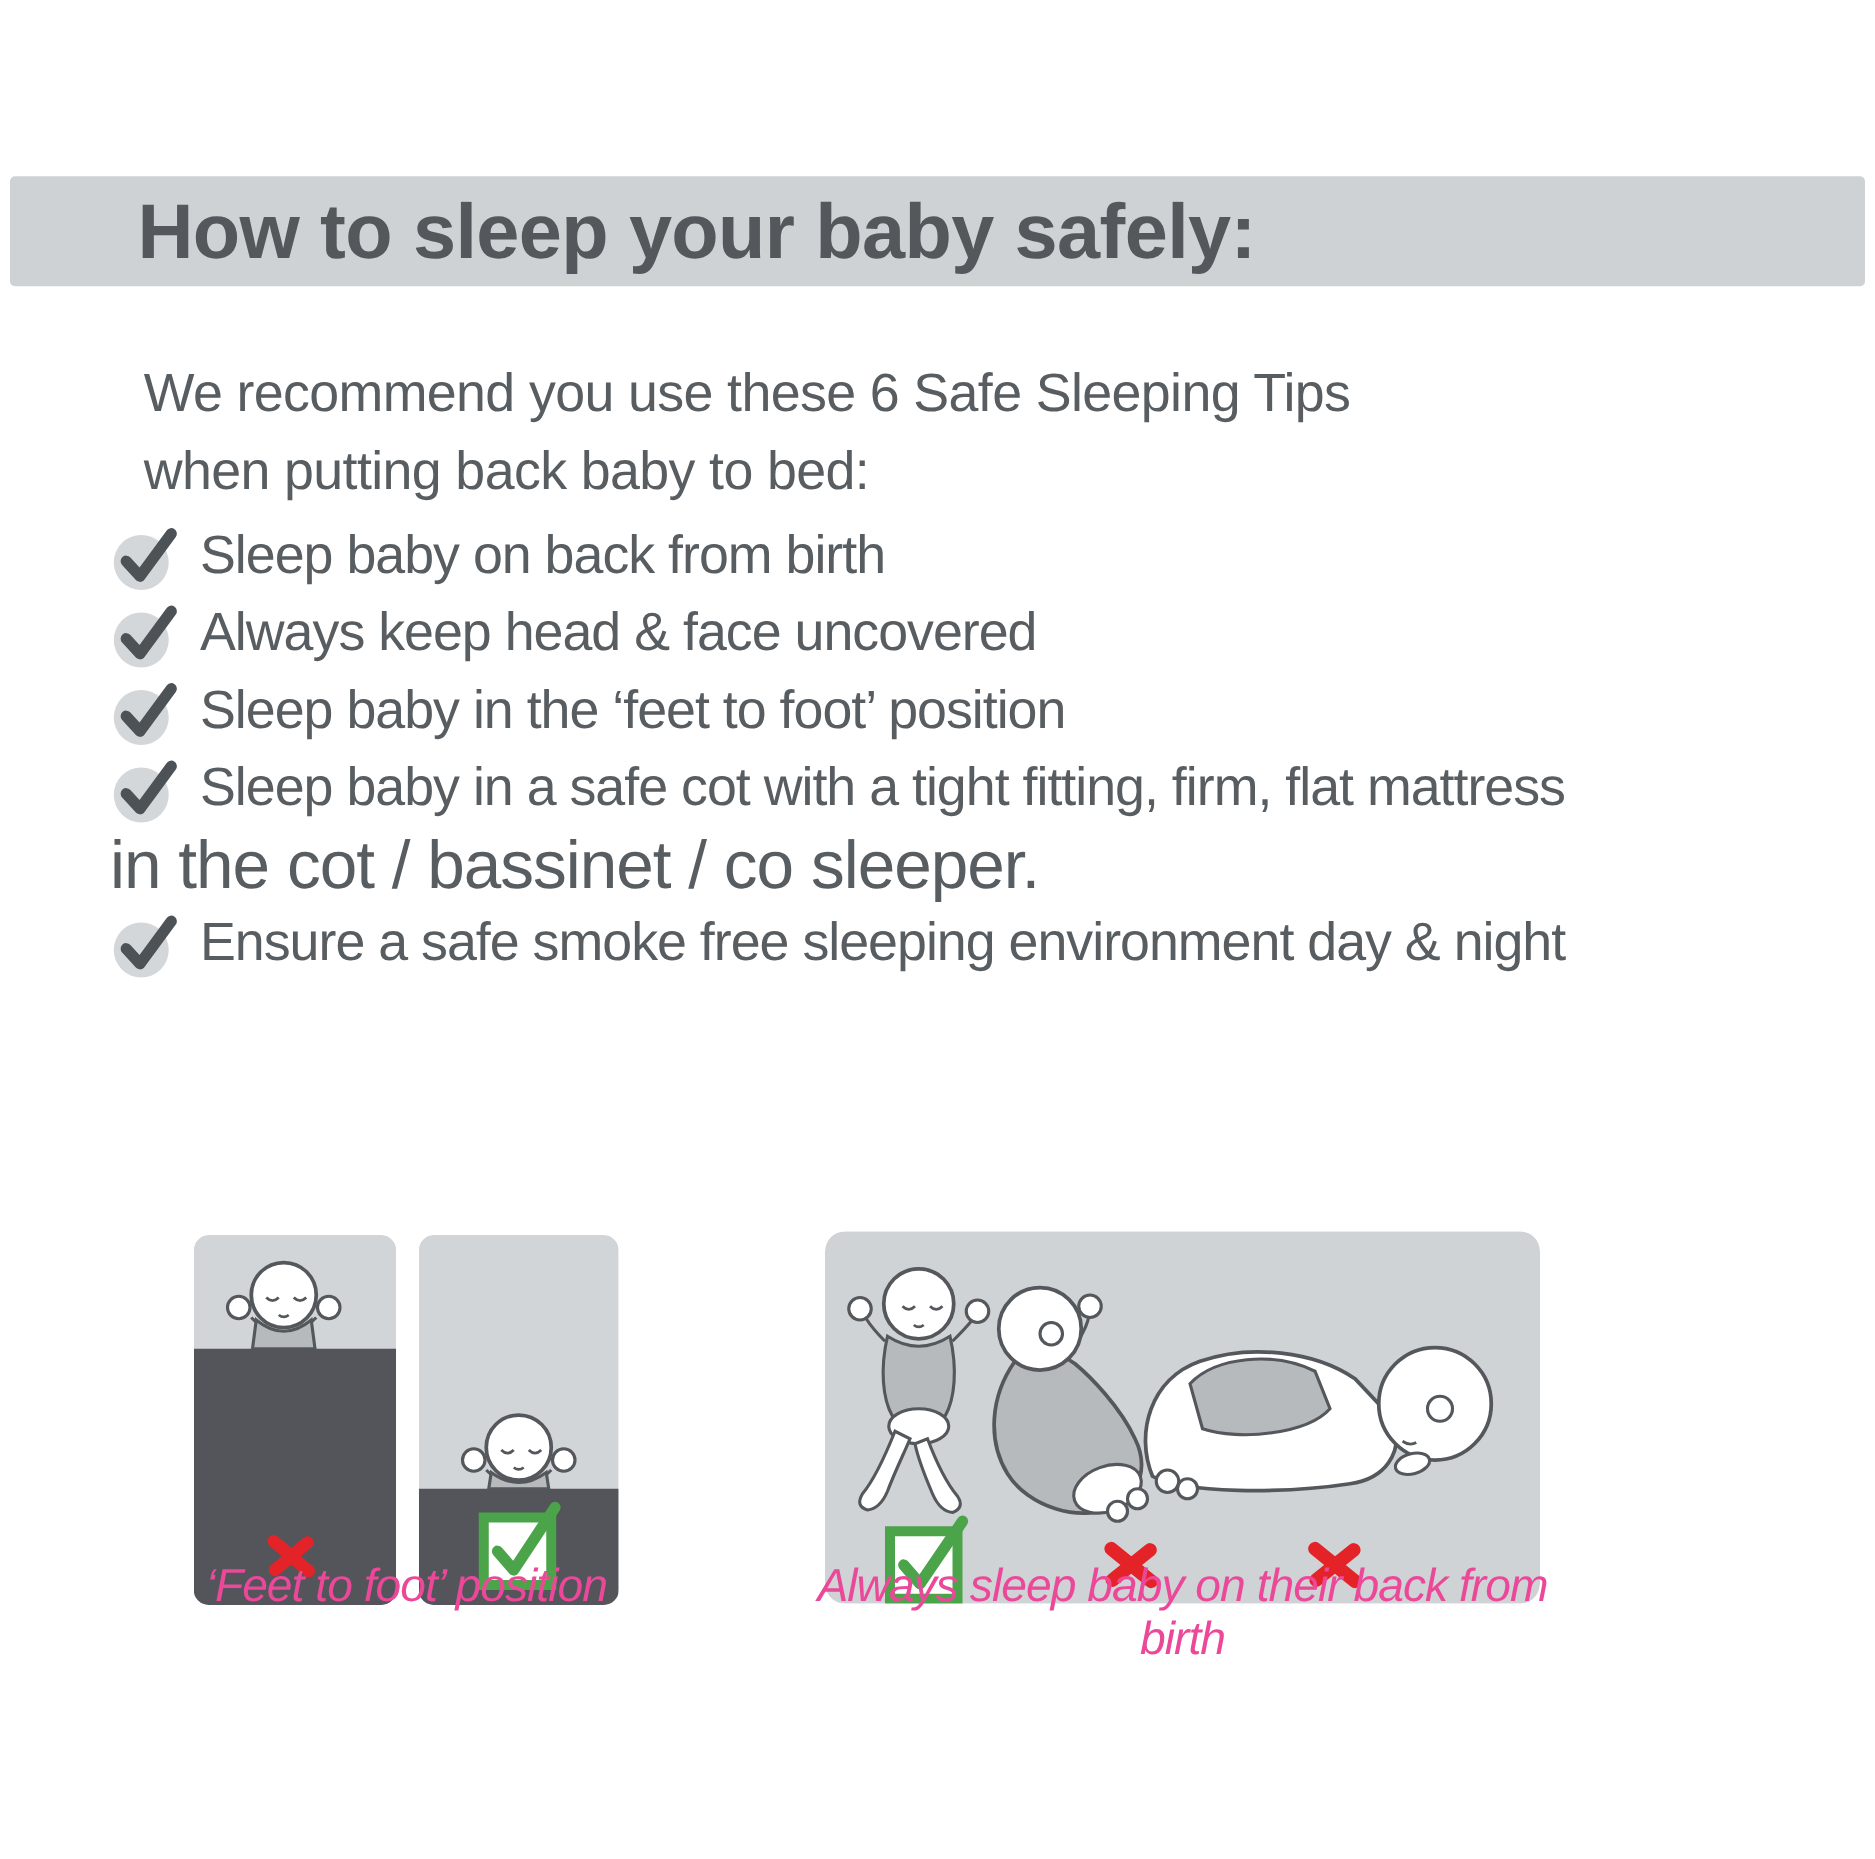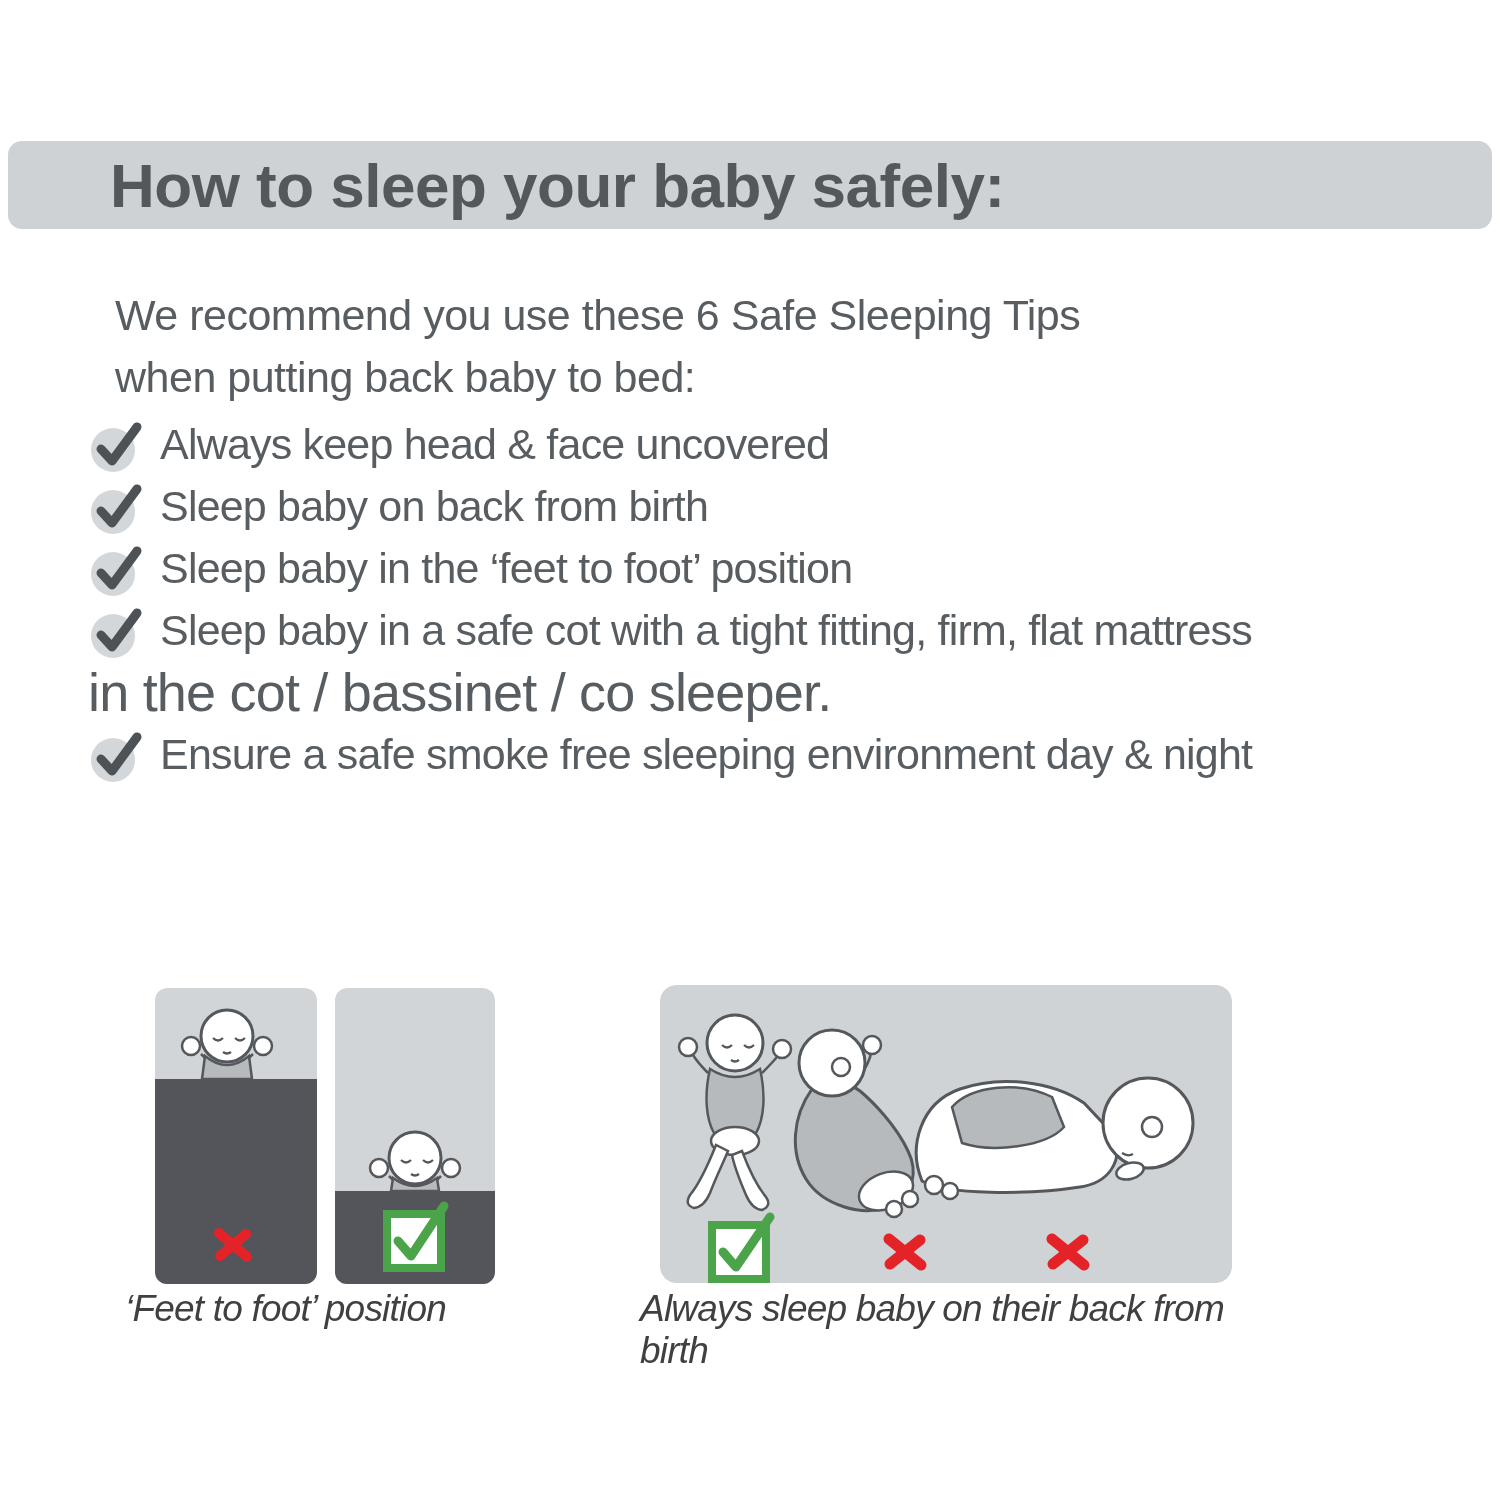--- a/index.html
+++ b/index.html
@@ -2,41 +2,41 @@
 <html><head>
 <meta charset="utf-8">
 <style>
   html,body{margin:0;padding:0;background:#ffffff;}
   .page{
     position:relative;width:1500px;height:1487px;background:#ffffff;overflow:hidden;
     font-family:"Liberation Sans","DejaVu Sans",sans-serif;color:#585d61;
   }
   .header-bar{
     position:absolute;left:8px;top:141px;width:1484px;height:88px;
-    background:#ced2d4;border-radius:14px;display:flex;align-items:center;
+    background:#ced2d4;border-radius:4px;display:flex;align-items:center;
     padding-left:102px;box-sizing:border-box;
   }
   .header-title{font-size:62px;font-weight:bold;color:#54585c;letter-spacing:-0.5px;}
   .intro{position:absolute;left:115px;top:284px;font-size:43px;line-height:62px;letter-spacing:-0.5px;}
   .checklist{position:absolute;left:88px;top:414px;}
   .check-row{display:flex;align-items:flex-start;height:62px;}
   .check-icon{width:58px;height:54px;margin-right:14px;flex:none;margin-top:6px;}
   .check-icon svg{display:block;width:100%;height:100%;}
   .check-text{font-size:43px;line-height:60px;letter-spacing:-0.8px;white-space:nowrap;}
   .check-cont{height:62px;font-size:54px;line-height:60px;letter-spacing:-0.8px;white-space:nowrap;}
   .rec-line{
     position:absolute;left:0;top:888px;width:100%;text-align:center;
     font-style:italic;font-size:44px;letter-spacing:-0.8px;color:#585d61;
   }
   .fig{position:absolute;border-radius:12px;overflow:hidden;}
   .fig svg{display:block;width:100%;height:100%;}
   .cot-a{left:155px;top:988px;width:162px;height:296px;}
   .cot-b{left:335px;top:988px;width:160px;height:296px;}
   .panel-r{left:660px;top:985px;width:572px;height:298px;border-radius:16px;}
-  .cap{position:absolute;top:1288px;text-align:left;font-style:italic;font-size:37px;letter-spacing:-0.8px;color:#404040;}
+  .cap{position:absolute;top:1248px;text-align:center;font-style:italic;font-size:37px;letter-spacing:-0.8px;color:#ec4899;}
   .cap-a{left:125px;width:400px;}
   .cap-b{left:640px;width:612px;}
 </style>
 </head>
 <body>
 
 <div class="page">
 
   <div class="header-bar">
     <span class="header-title">How to sleep your baby safely:</span>
@@ -49,31 +49,31 @@
 
   <div class="checklist">
 
     <div class="check-row">
       <span class="check-icon">
         <svg viewBox="0 0 58 54">
             <circle cx="25" cy="30" r="22" fill="#d4d7d9"></circle>
             <path d="M13,29 L24,41 L49,7" fill="none" stroke="#4d5257" stroke-width="9" stroke-linecap="round" stroke-linejoin="round"></path>
           </svg>
       </span>
+      <span class="check-text">Sleep baby on back from birth</span>
+    </div>
+
+    <div class="check-row">
+      <span class="check-icon">
+        <svg viewBox="0 0 58 54">
+            <circle cx="25" cy="30" r="22" fill="#d4d7d9"></circle>
+            <path d="M13,29 L24,41 L49,7" fill="none" stroke="#4d5257" stroke-width="9" stroke-linecap="round" stroke-linejoin="round"></path>
+          </svg>
+      </span>
       <span class="check-text">Always keep head &amp; face uncovered</span>
-    </div>
-
-    <div class="check-row">
-      <span class="check-icon">
-        <svg viewBox="0 0 58 54">
-            <circle cx="25" cy="30" r="22" fill="#d4d7d9"></circle>
-            <path d="M13,29 L24,41 L49,7" fill="none" stroke="#4d5257" stroke-width="9" stroke-linecap="round" stroke-linejoin="round"></path>
-          </svg>
-      </span>
-      <span class="check-text">Sleep baby on back from birth</span>
     </div>
 
     <div class="check-row">
       <span class="check-icon">
         <svg viewBox="0 0 58 54">
             <circle cx="25" cy="30" r="22" fill="#d4d7d9"></circle>
             <path d="M13,29 L24,41 L49,7" fill="none" stroke="#4d5257" stroke-width="9" stroke-linecap="round" stroke-linejoin="round"></path>
           </svg>
       </span>
       <span class="check-text">Sleep baby in the ‘feet to foot’ position</span>

